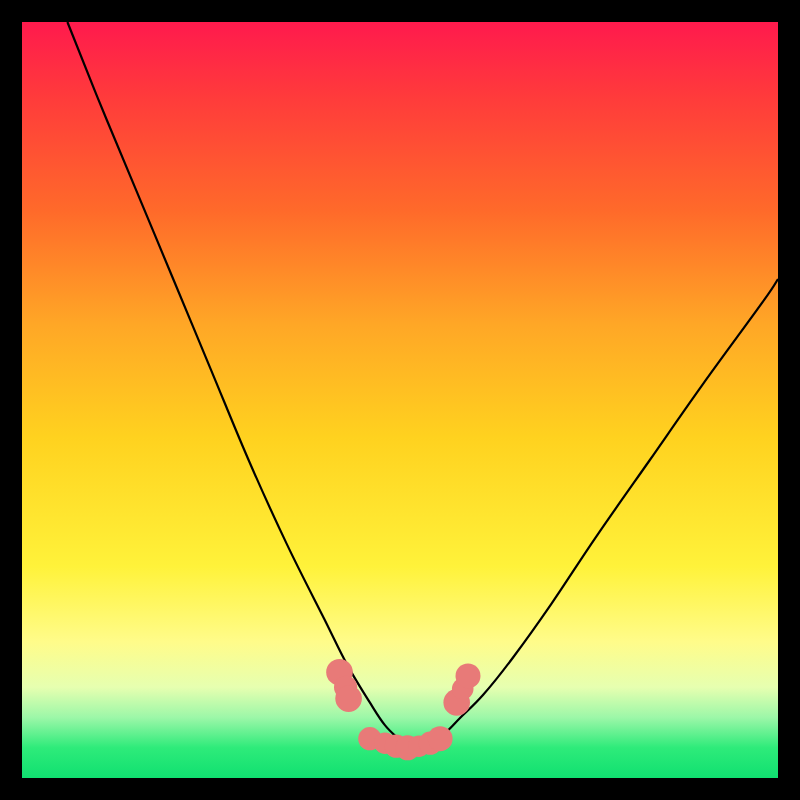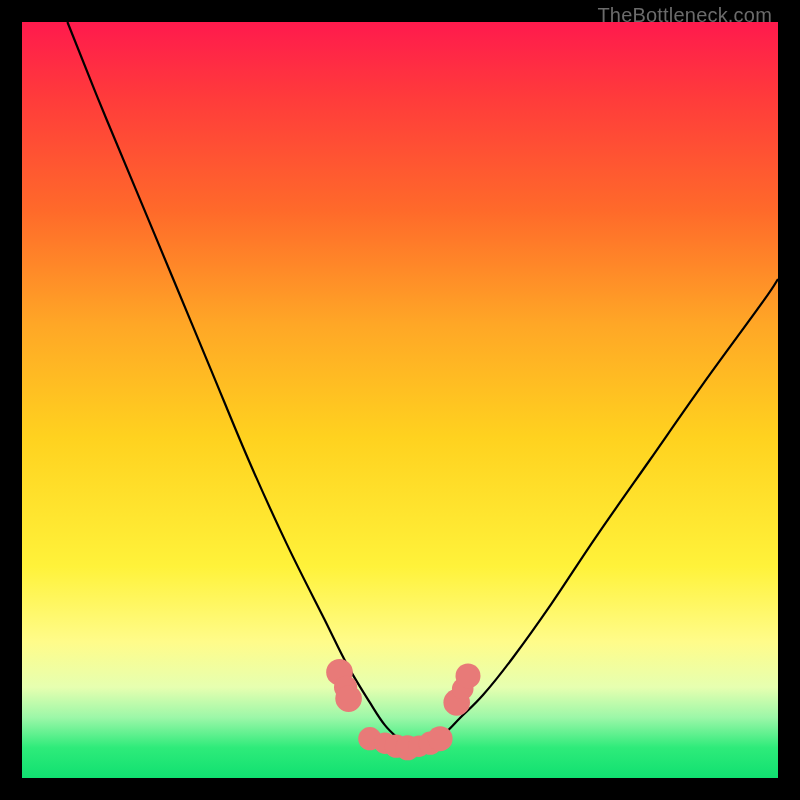--- a/index.html
+++ b/index.html
@@ -81,14 +81,13 @@
           <ellipse cx="385.6" cy="725.8" rx="12.5" ry="12.5" class="blob"></ellipse>
           <ellipse cx="396.9" cy="724.2" rx="10.8" ry="10.8" class="blob"></ellipse>
           <ellipse cx="408.2" cy="721.2" rx="11.6" ry="11.6" class="blob"></ellipse>
           <ellipse cx="418.1" cy="716.7" rx="12.5" ry="12.5" class="blob"></ellipse>
           <ellipse cx="434.7" cy="680.4" rx="13.3" ry="13.3" class="blob"></ellipse>
           <ellipse cx="440.7" cy="666.8" rx="10.8" ry="10.8" class="blob"></ellipse>
           <ellipse cx="446.0" cy="653.9" rx="12.5" ry="12.5" class="blob"></ellipse>
         </g>
     </svg>
   </div>
-  <div class="attribution">TheBottleneck.com</div>
 </div>
 
 </body></html>

